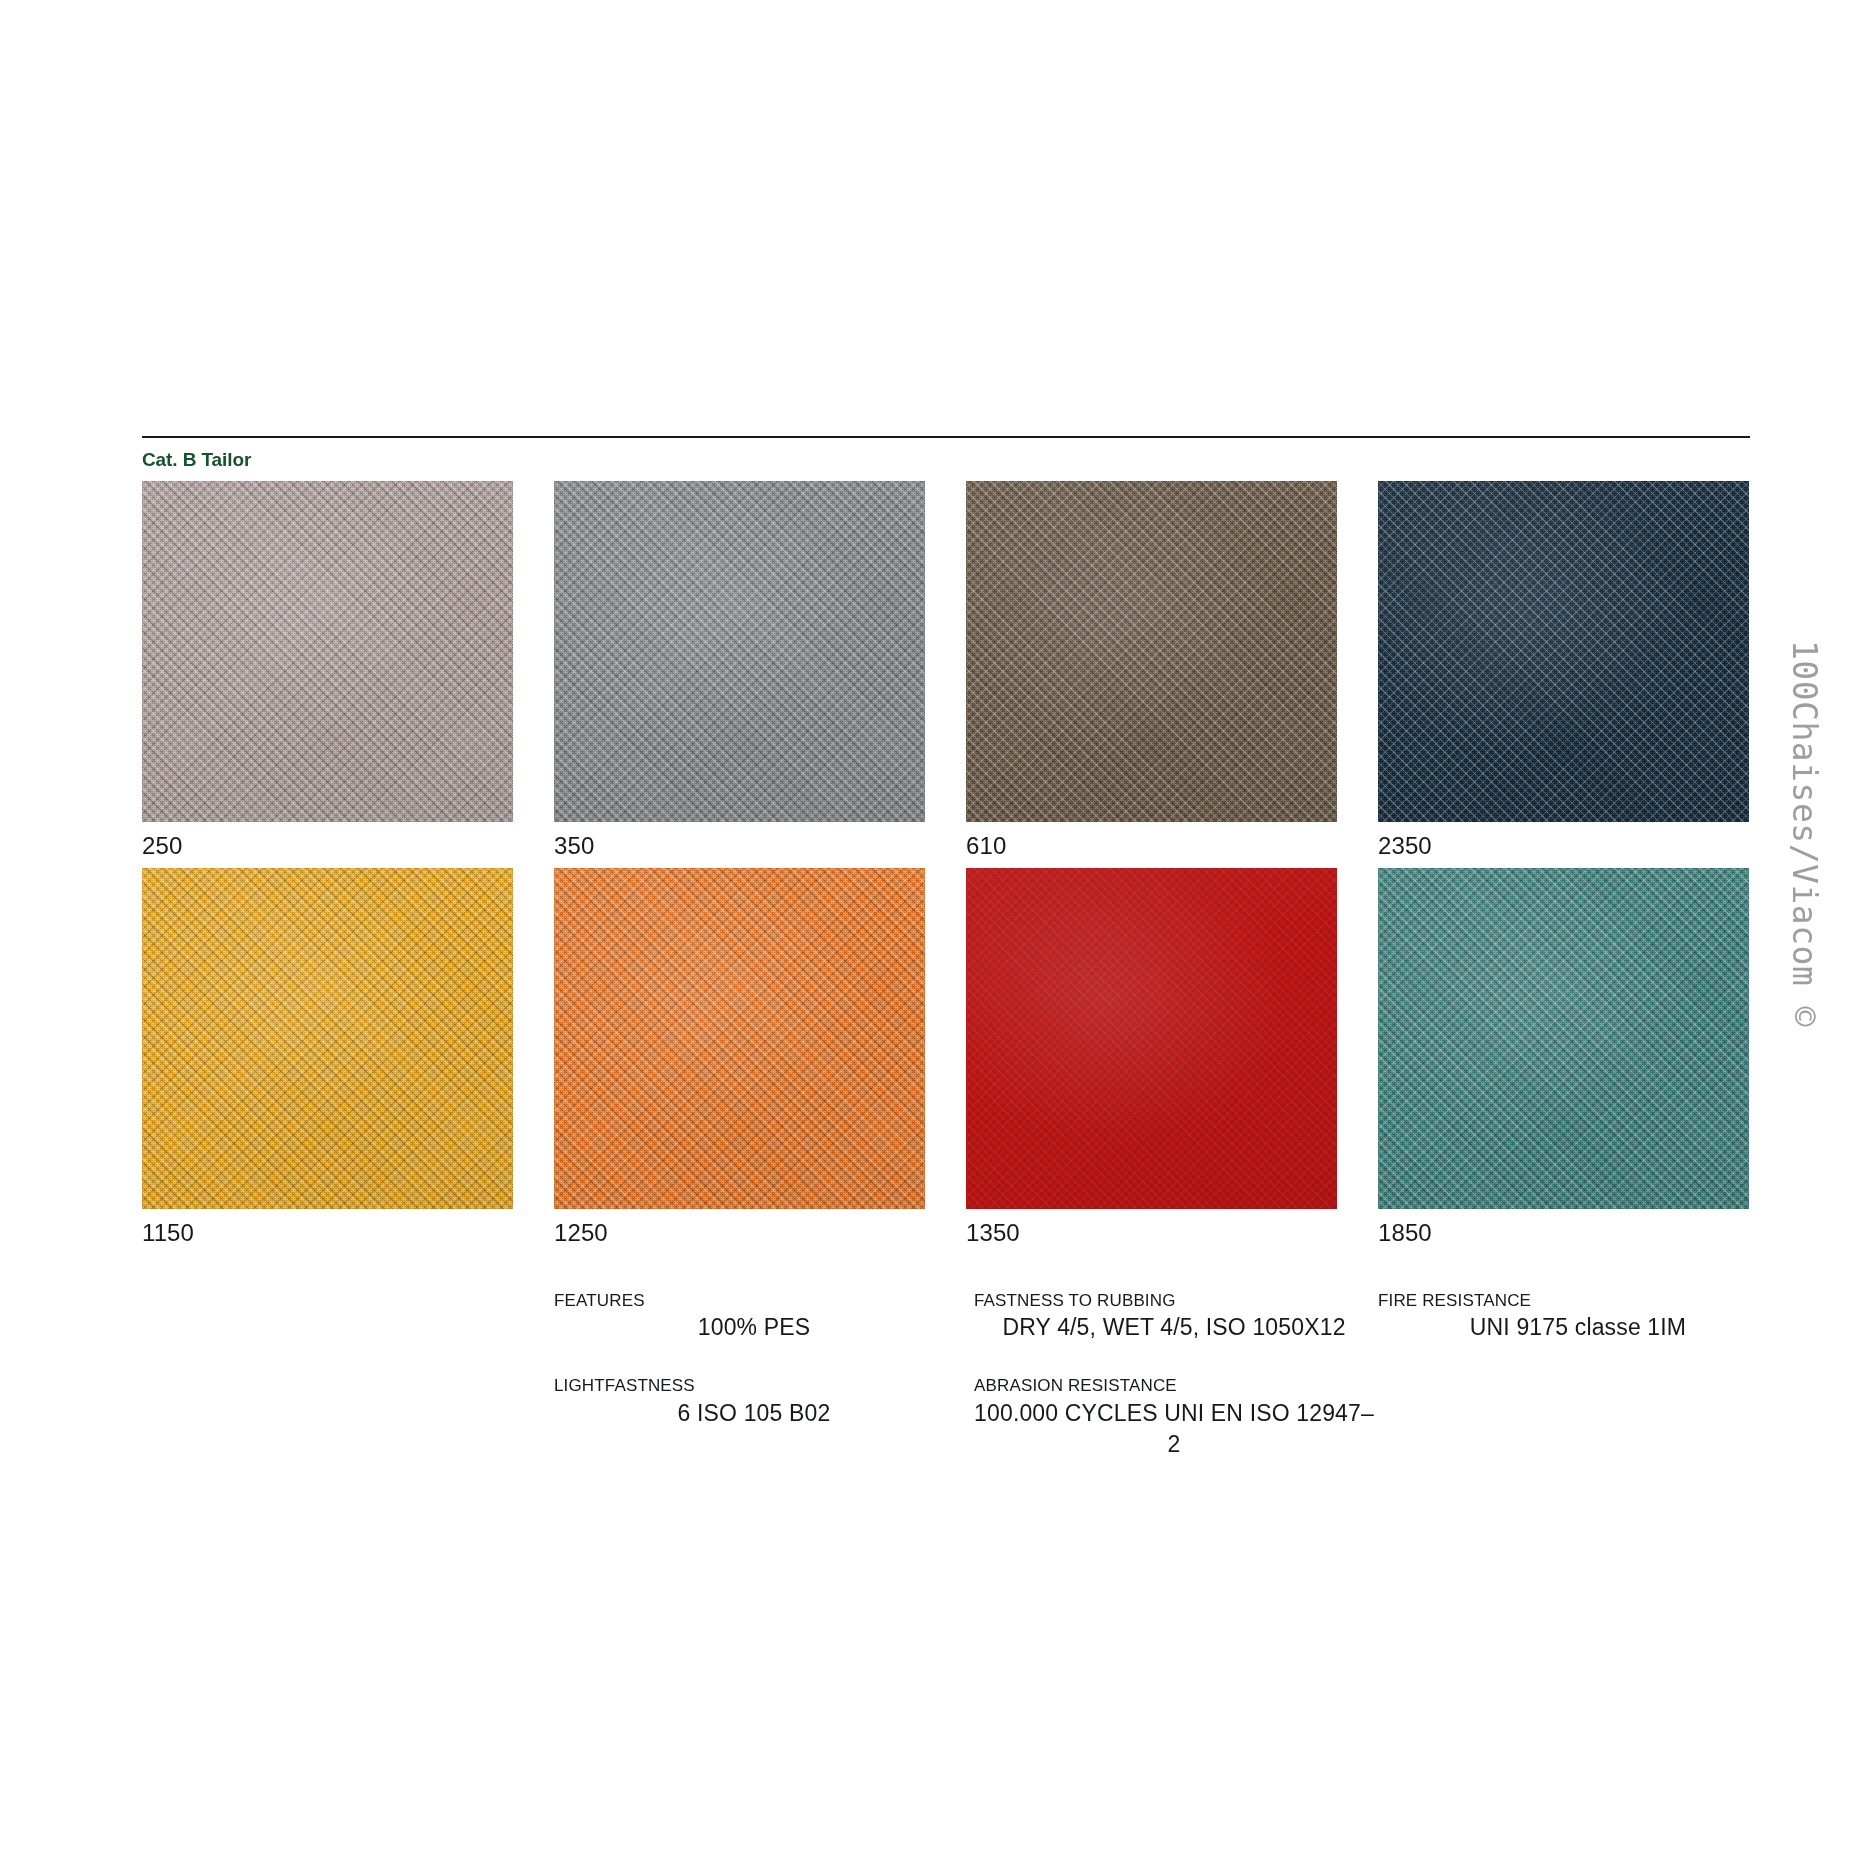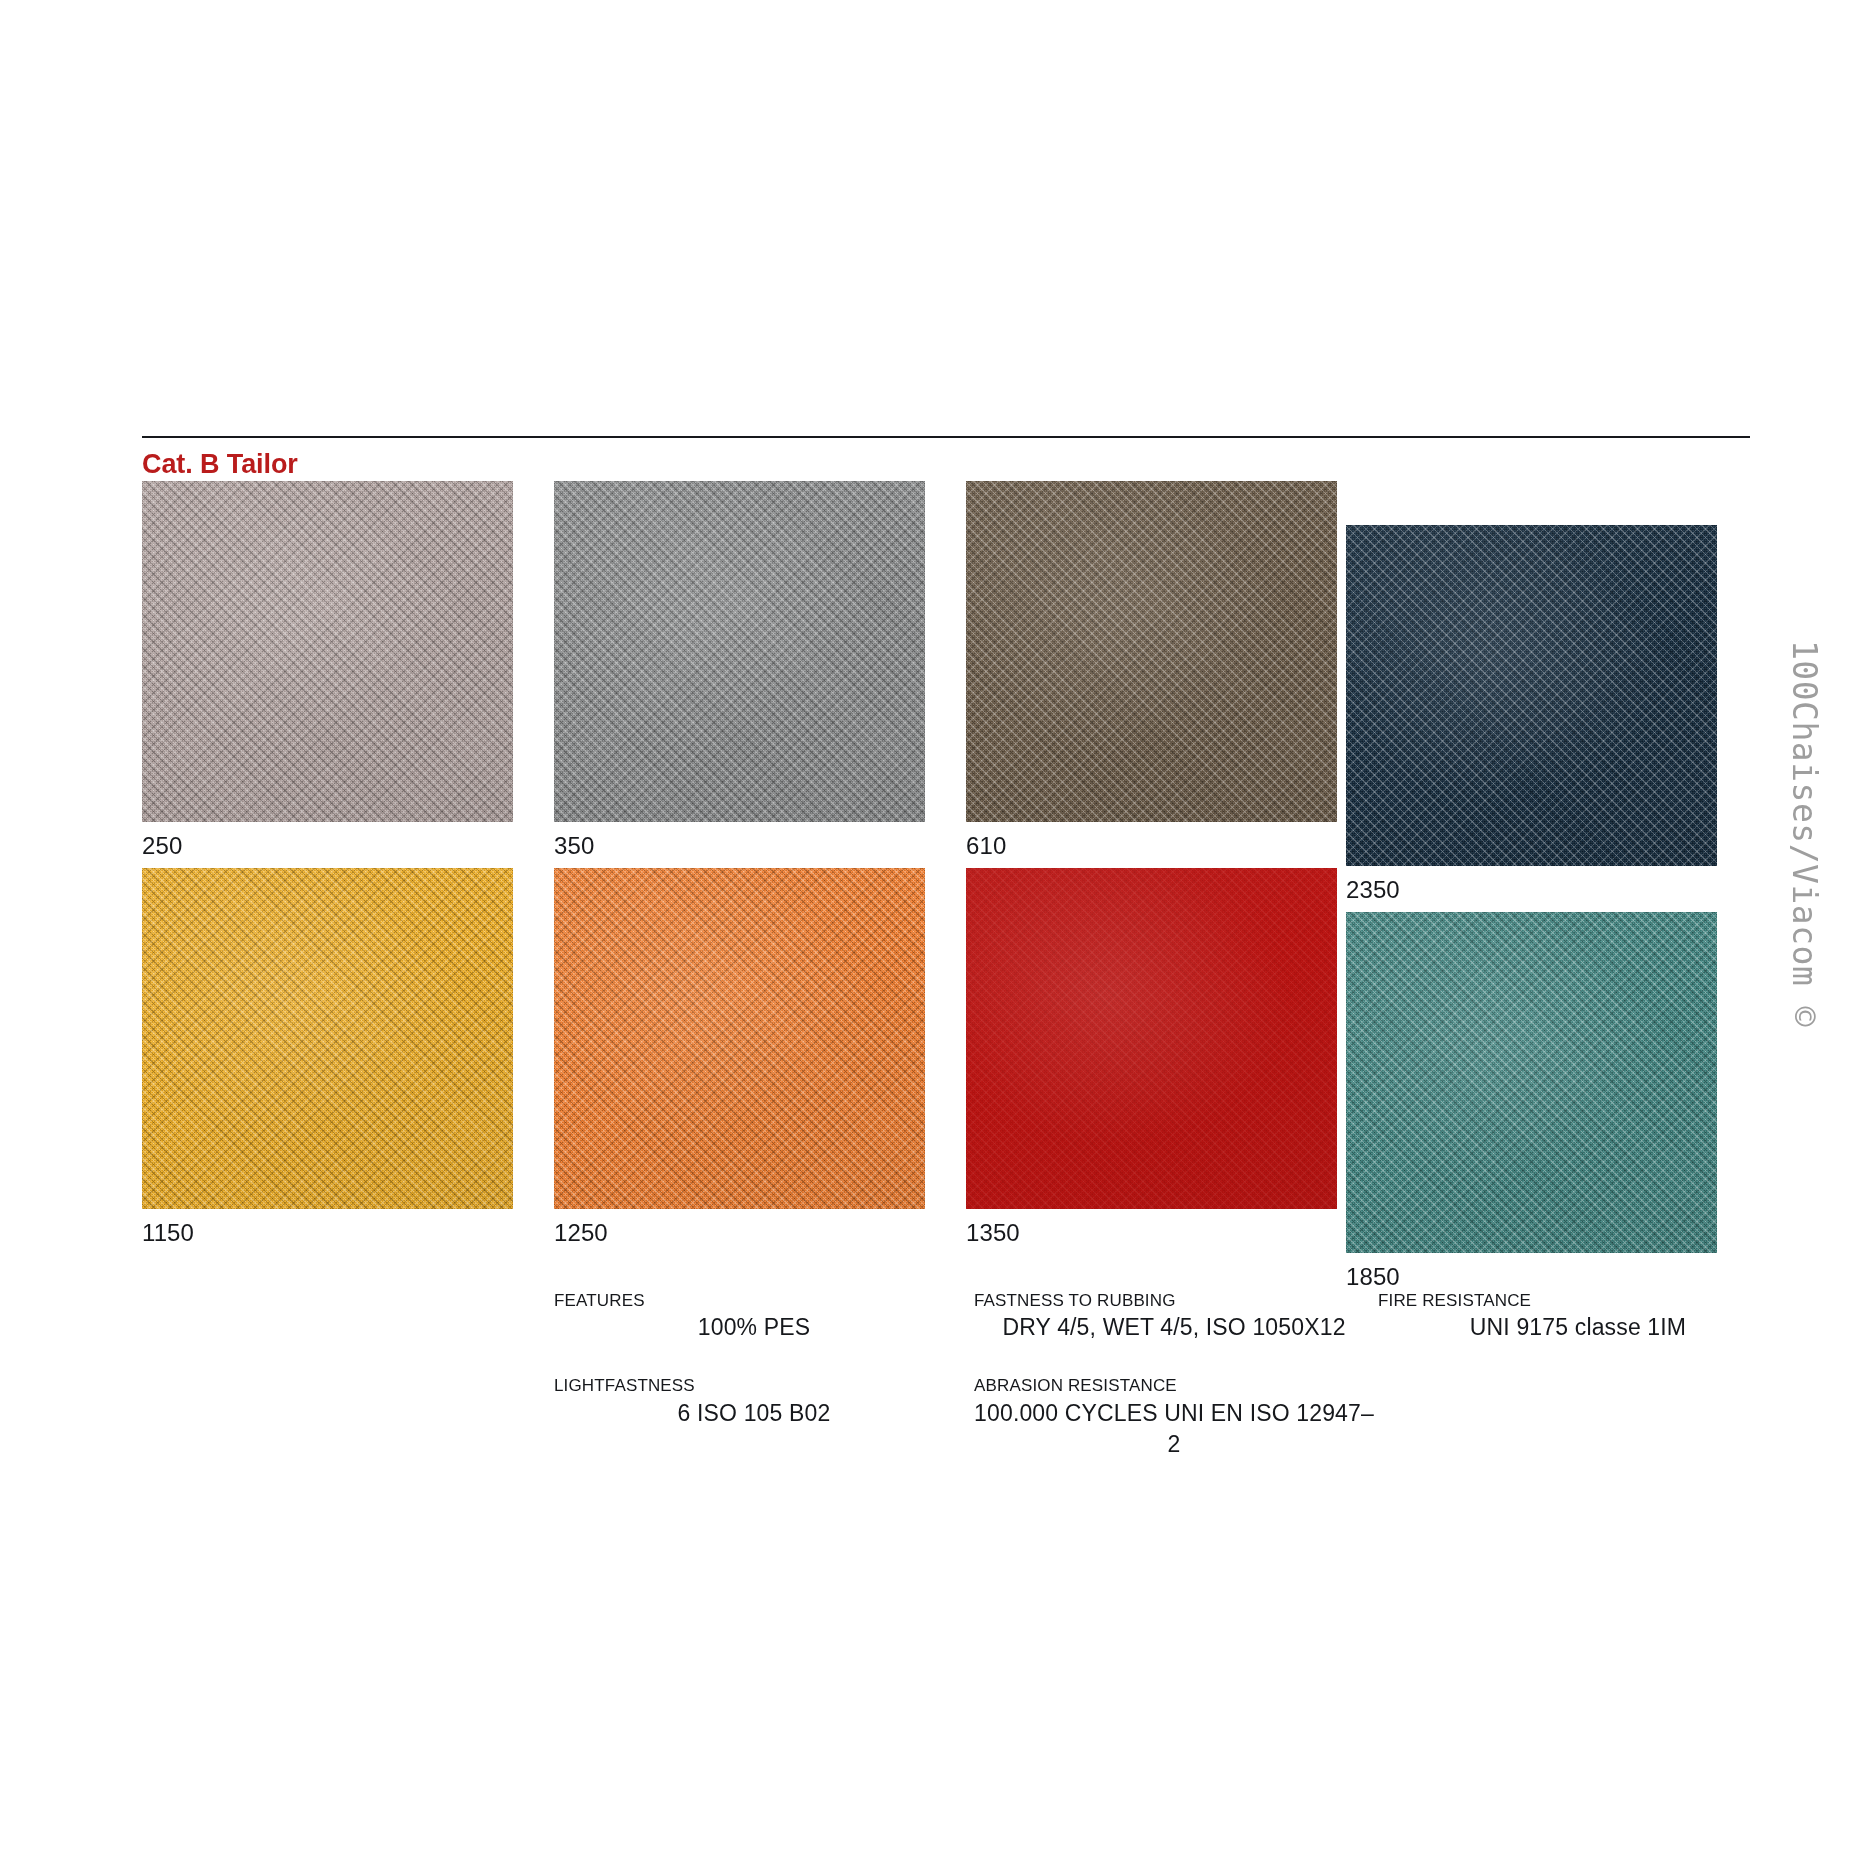--- a/index.html
+++ b/index.html
@@ -29,25 +29,25 @@
     left: 142px;
     top: 436px;
     width: 1608px;
     height: 2px;
     background: #16181c;
   }
   .cat-title {
     position: absolute;
     left: 142px;
     top: 448px;
-    font-size: 27px;
+    font-size: 19px;
     font-weight: 700;
     letter-spacing: -0.1px;
     line-height: 1.25;
-    color: #b91c1c;
+    color: #14532d;
     white-space: nowrap;
   }
 
   
   .grid {
     position: absolute;
     left: 142px;
     top: 481px;
     width: 1608px;
   }
@@ -56,21 +56,21 @@
     height: 387px;
   }
   .cell {
     position: absolute;
     top: 0;
     width: 351px;
   }
   .cell.c0 { left: 0px; }
   .cell.c1 { left: 412px; }
   .cell.c2 { left: 824px; }
-  .cell.c3 { left: 1204px; margin-top: 44px; }
+  .cell.c3 { left: 1236px; }
 
   .swatch {
     width: 371px;
     height: 341px;
     position: relative;
     overflow: hidden;
   }
   
   .swatch .weave {
     position: absolute;

